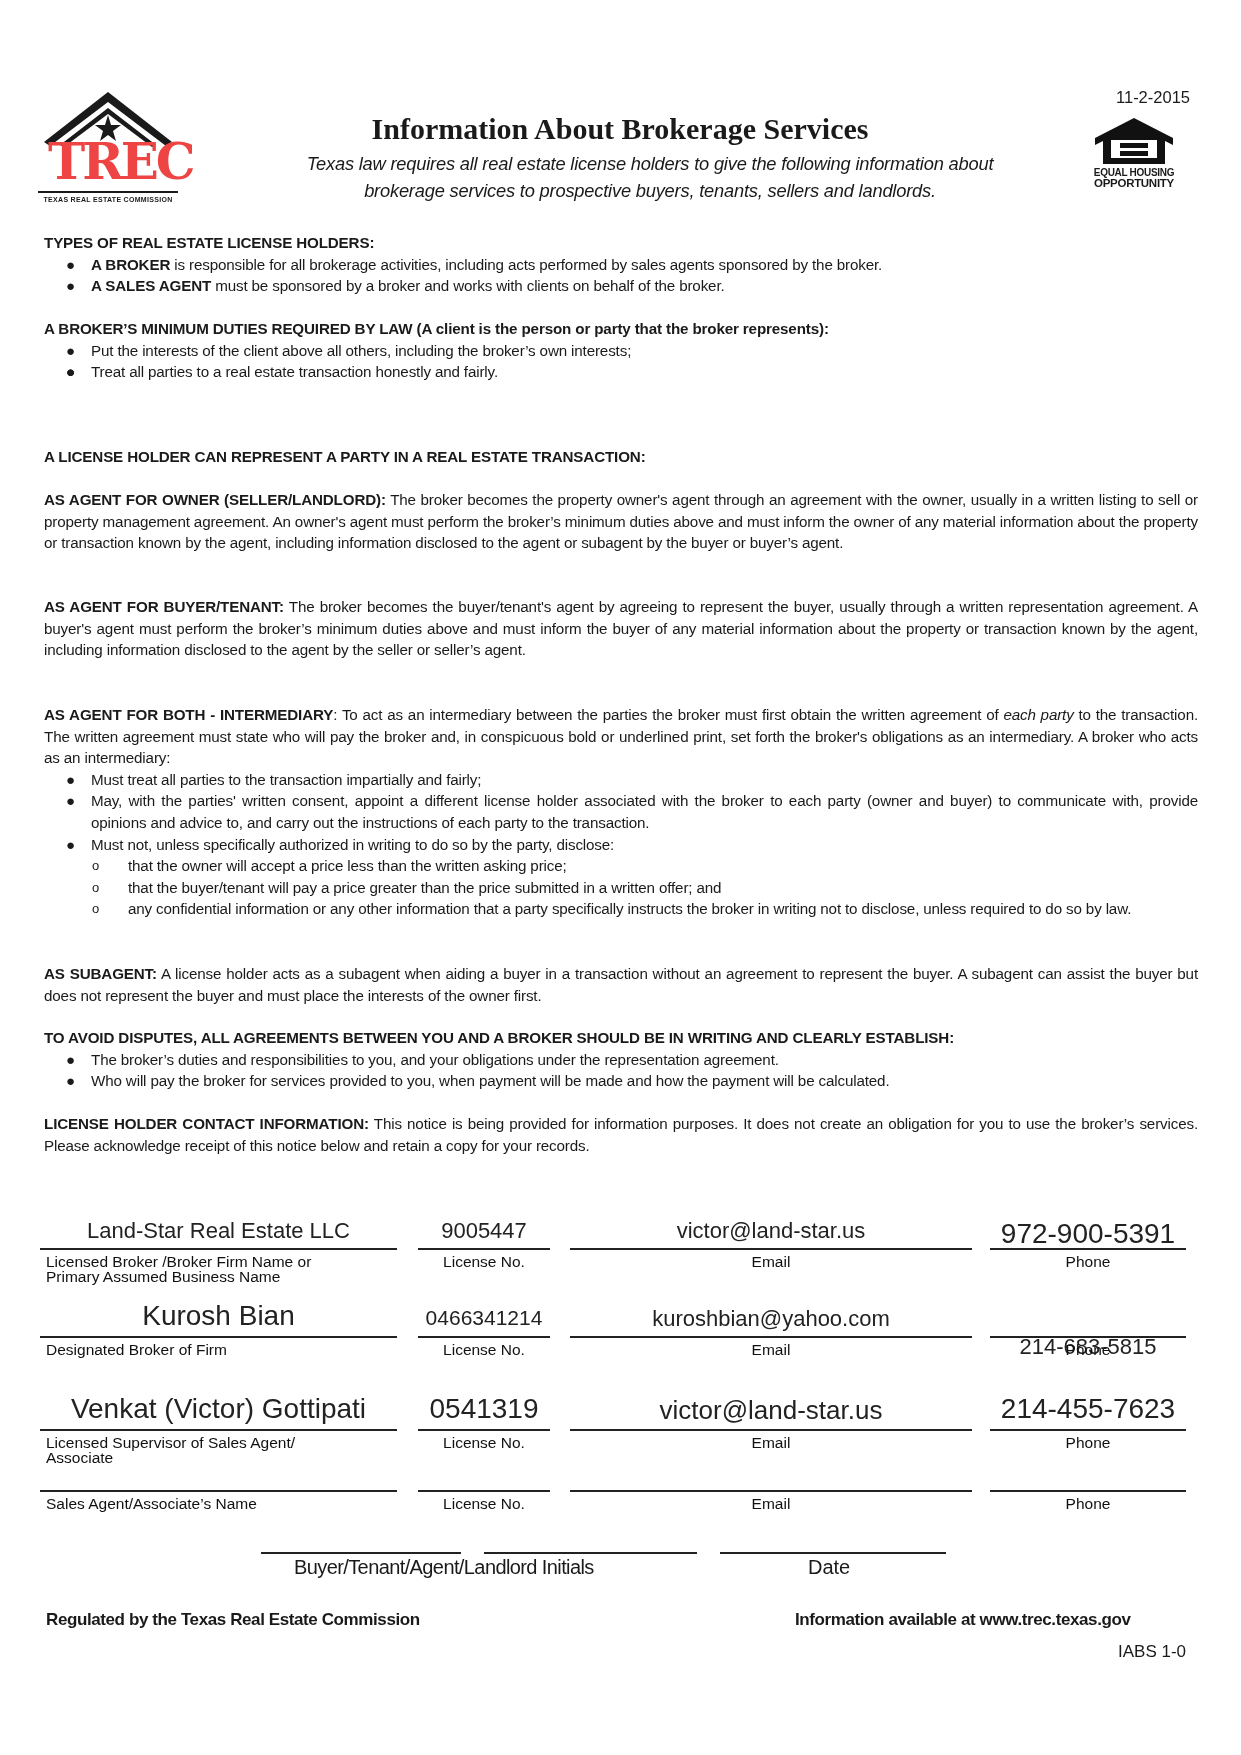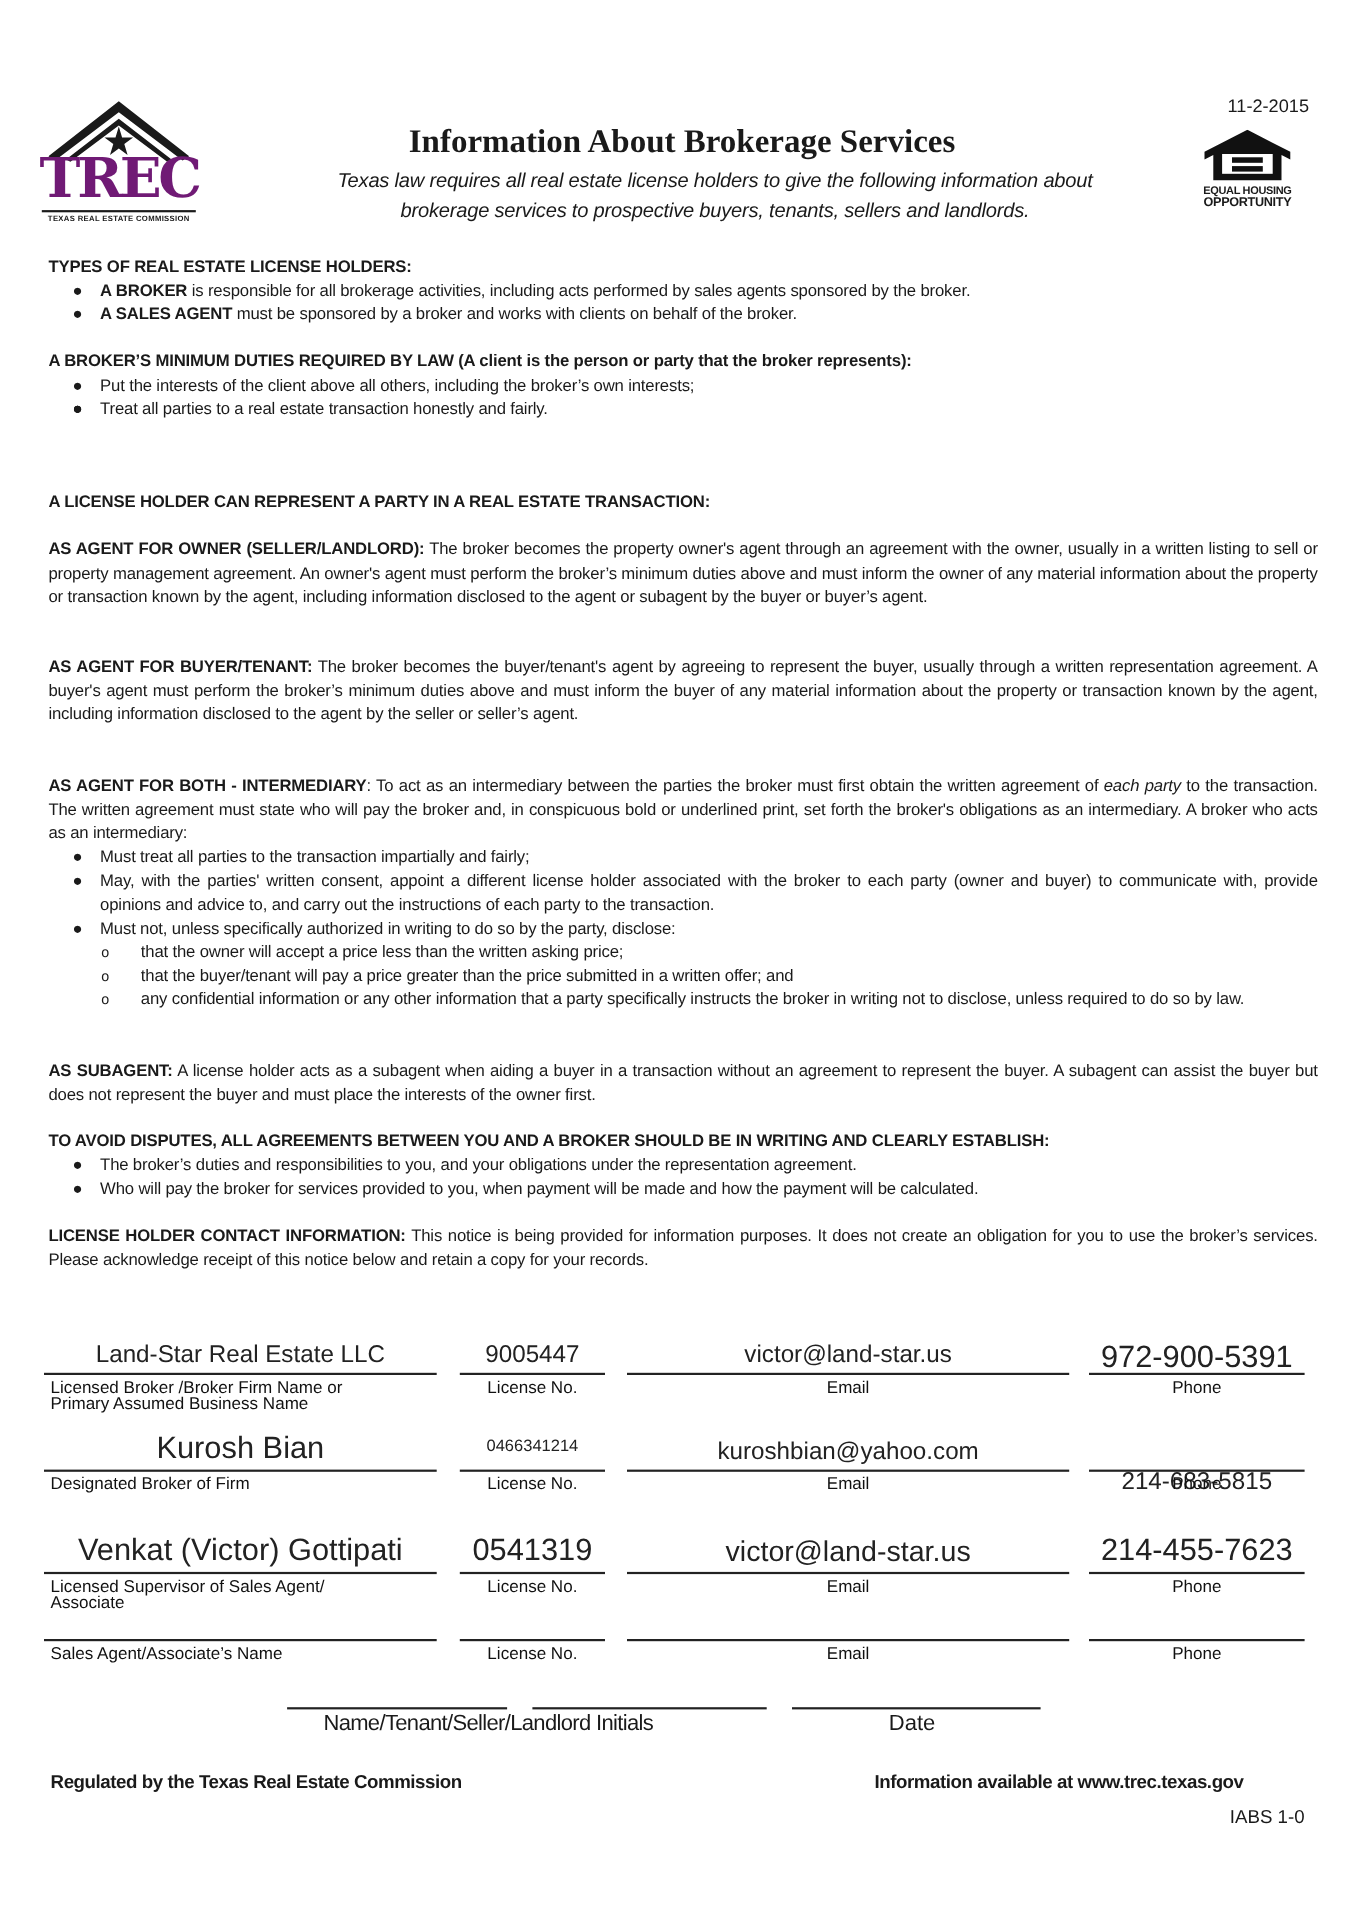--- a/index.html
+++ b/index.html
@@ -38,21 +38,21 @@
 </style>
 </head>
 <body>
 
 <div id="logo" class="abs">
   <svg width="144" height="118" viewBox="0 0 144 118">
     <polygon points="72,2 136,52 130,56 72,12 14,56 8,52" fill="#1a1a1a"></polygon>
     <polygon points="72,18 120,55 116,57 72,24 28,57 24,55" fill="#1a1a1a"></polygon>
     <polygon points="72,25 75,35 85,35 77,41 80,51 72,45 64,51 67,41 59,35 69,35" fill="#1a1a1a"></polygon>
   </svg>
-  <div class="abs" style="left:0;top:46px;width:144px;text-align:center;font-family:'DejaVu Serif',serif;font-weight:bold;font-size:50px;line-height:52px;letter-spacing:-3px;color:#701a75;">TREC</div>
+  <div class="abs" style="left:12px;top:46px;width:144px;text-align:center;font-family:'DejaVu Serif',serif;font-weight:bold;font-size:50px;line-height:52px;letter-spacing:-3px;color:#ef4444;">TREC</div>
   <div class="abs" style="left:2px;top:101px;width:140px;height:2px;background:#1a1a1a;"></div>
   <div class="abs" style="left:0;top:106px;width:144px;text-align:center;font-size:7px;font-weight:bold;letter-spacing:0.3px;">TEXAS REAL ESTATE COMMISSION</div>
 </div>
 
 <div id="title" class="abs">Information About Brokerage Services</div>
 <div id="subtitle" class="abs">
   <div>Texas law requires all real estate license holders to give the following information about</div>
   <div>brokerage services to prospective buyers, tenants, sellers and landlords.</div>
 </div>
 <div id="revdate" class="abs">11-2-2015</div>
@@ -138,21 +138,21 @@
     <div class="line" style="left: 570px; top: 1248px; width: 402px;"></div>
     <div class="fill" style="left: 570px; width: 402px; font-size: 22px; top: 1218px;">victor@land-star.us</div>
     <div class="lbl" style="white-space: pre-line; top: 1254px; left: 570px; width: 402px; text-align: center;">Email</div>
     <div class="line" style="left: 990px; top: 1248px; width: 196px;"></div>
     <div class="fill" style="left: 990px; width: 196px; font-size: 28px; top: 1218px;">972-900-5391</div>
     <div class="lbl" style="white-space: pre-line; top: 1254px; left: 990px; width: 196px; text-align: center;">Phone</div>
     <div class="line" style="left: 40px; top: 1336px; width: 357px;"></div>
     <div class="fill" style="left: 40px; width: 357px; font-size: 28px; top: 1300px;">Kurosh Bian</div>
     <div class="lbl" style="white-space: pre-line; top: 1342px; left: 46px;">Designated Broker of Firm</div>
     <div class="line" style="left: 418px; top: 1336px; width: 132px;"></div>
-    <div class="fill" style="left: 418px; width: 132px; font-size: 15px; top: 1306px;">0466341214</div>
+    <div class="fill" style="left: 418px; width: 132px; font-size: 21px; top: 1306px;">0466341214</div>
     <div class="lbl" style="white-space: pre-line; top: 1342px; left: 418px; width: 132px; text-align: center;">License No.</div>
     <div class="line" style="left: 570px; top: 1336px; width: 402px;"></div>
     <div class="fill" style="left: 570px; width: 402px; font-size: 22px; top: 1306px;">kuroshbian@yahoo.com</div>
     <div class="lbl" style="white-space: pre-line; top: 1342px; left: 570px; width: 402px; text-align: center;">Email</div>
     <div class="line" style="left: 990px; top: 1336px; width: 196px;"></div>
     <div class="fill" style="left: 990px; width: 196px; font-size: 22px; top: 1306px; margin-top: 28px;">214-683-5815</div>
     <div class="lbl" style="white-space: pre-line; top: 1342px; left: 990px; width: 196px; text-align: center;">Phone</div>
     <div class="line" style="left: 40px; top: 1429px; width: 357px;"></div>
     <div class="fill" style="left: 40px; width: 357px; font-size: 28px; top: 1393px;">Venkat (Victor) Gottipati</div>
     <div class="lbl" style="white-space: pre-line; top: 1435px; left: 46px;">Licensed Supervisor of Sales Agent/
@@ -176,18 +176,18 @@
     <div class="fill" style="left: 570px; width: 402px; font-size: 22px; top: 1460px;"></div>
     <div class="lbl" style="white-space: pre-line; top: 1496px; left: 570px; width: 402px; text-align: center;">Email</div>
     <div class="line" style="left: 990px; top: 1490px; width: 196px;"></div>
     <div class="fill" style="left: 990px; width: 196px; font-size: 22px; top: 1460px;"></div>
     <div class="lbl" style="white-space: pre-line; top: 1496px; left: 990px; width: 196px; text-align: center;">Phone</div>
   </div>
 
 <div class="line" style="left:261px;top:1552px;width:200px;height:1.5px;"></div>
 <div class="line" style="left:484px;top:1552px;width:213px;height:1.5px;"></div>
 <div class="line" style="left:720px;top:1552px;width:226px;height:1.5px;"></div>
-<div class="abs" style="left:294px;top:1556px;font-size:20px;letter-spacing:-0.6px;">Name/Tenant/Seller/Landlord Initials</div>
+<div class="abs" style="left:294px;top:1556px;font-size:20px;letter-spacing:-0.6px;">Buyer/Tenant/Agent/Landlord Initials</div>
 <div class="abs" style="left:808px;top:1556px;font-size:20px;">Date</div>
 
 <div id="footer-left" class="abs">Regulated by the Texas Real Estate  Commission</div>
 <div id="footer-right" class="abs">Information available at www.trec.texas.gov</div>
 <div id="form-id" class="abs">IABS 1-0</div>
 
 </body></html>

